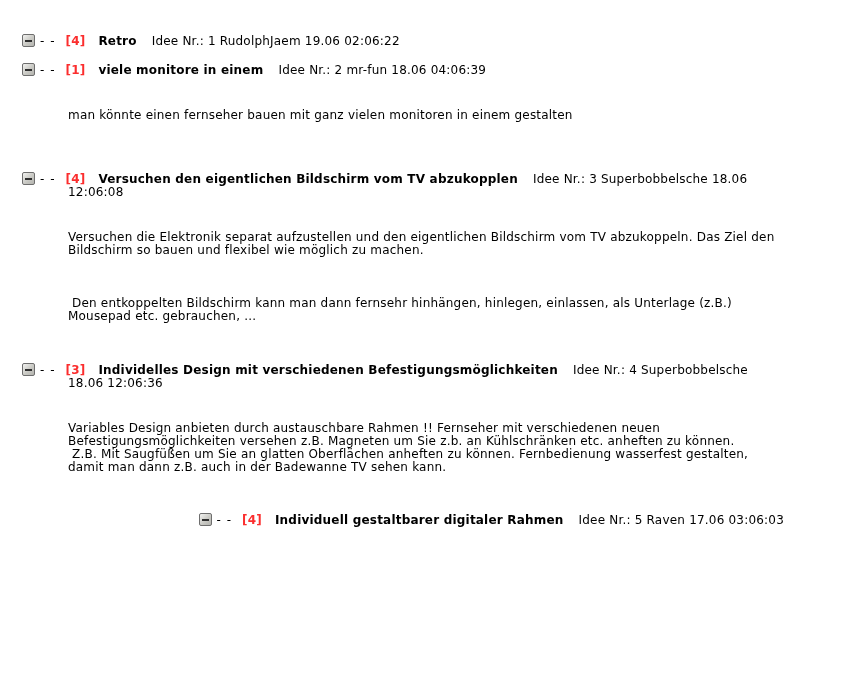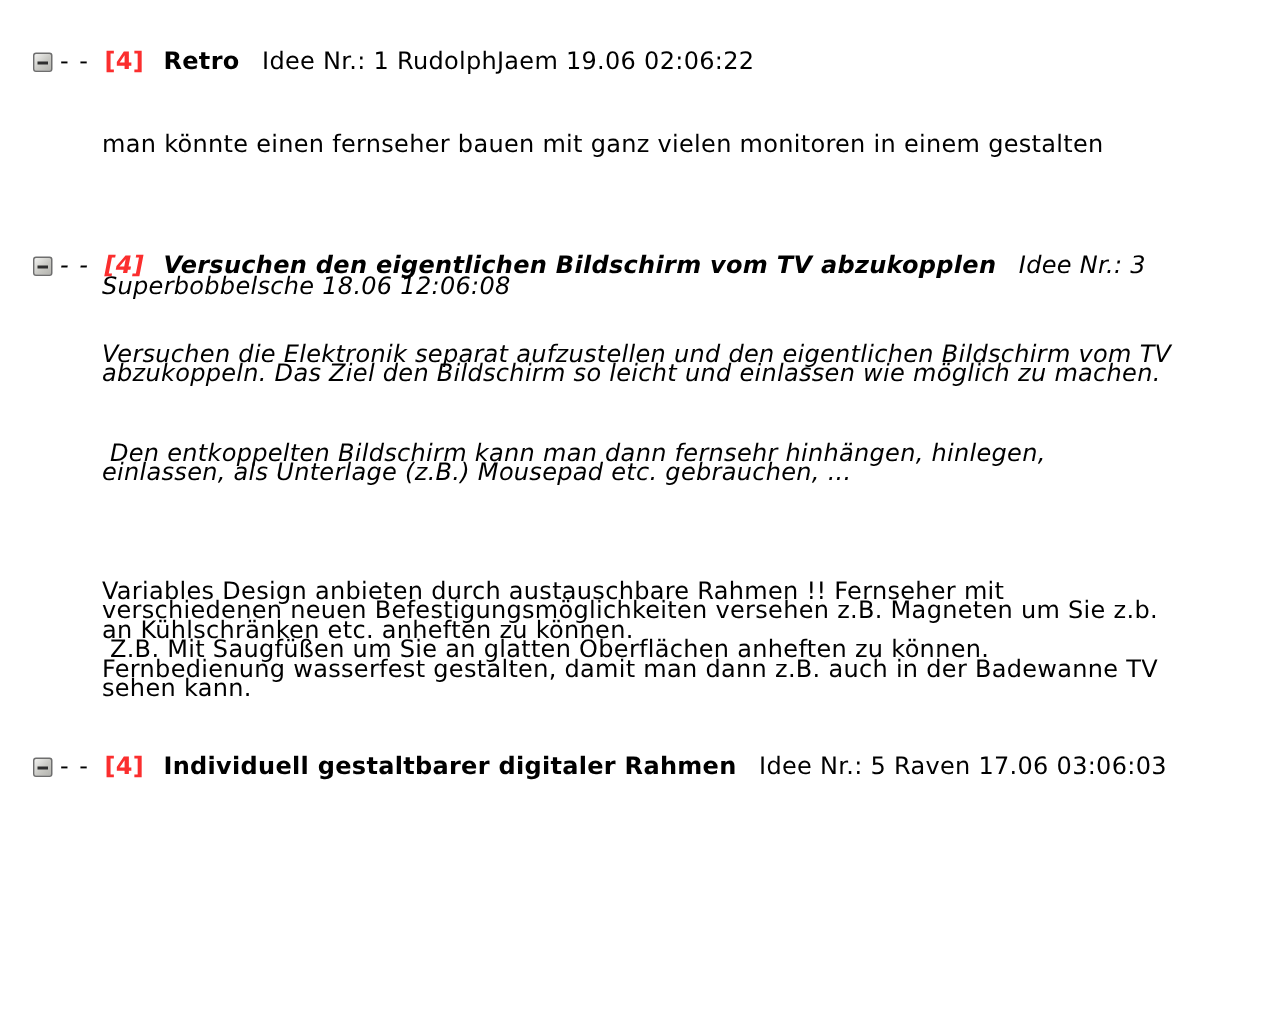--- a/index.html
+++ b/index.html
@@ -8,37 +8,37 @@
     background: #ffffff;
     width: 848px;
     height: 679px;
     overflow: hidden;
   }
   .page {
     width: 719px;
     height: 679px;
     background: #ffffff;
     font-family: "DejaVu Sans", "Liberation Sans", sans-serif;
-    font-size: 16px;
+    font-size: 12px;
     line-height: 13px;
     letter-spacing: 0.2px;
     color: #000000;
   }
   .viewport {
     box-sizing: border-box;
     width: 848px;
     height: 655px;
     overflow: hidden;
     padding: 34px 64px 0 22px;
   }
   .entry { margin: 0; }
-  .mt13 { margin-top: 13px; }
+  .mt13 { margin-top: 13px; text-align: right; }
   .mt14 { margin-top: 14px; }
   .mt15 { margin-top: 15px; }
-  .mt26 { margin-top: 42px; font-style: italic; }
+  .mt26 { margin-top: 24px; }
   .entry-header {
     padding-left: 46px;
     text-indent: -46px;
     font-weight: bold;
   }
   .toggle {
     display: inline-block;
     box-sizing: border-box;
     width: 13px;
     height: 13px;
@@ -84,36 +84,42 @@
 <div class="page">
   <div class="viewport">
 
     <div class="entry">
       <div class="entry-header">
         <span class="toggle"><span class="minus"></span></span><span class="dashes">- -</span><span class="rating">[4]</span><span class="title">Retro</span><span class="meta">Idee Nr.: 1 RudolphJaem 19.06 02:06:22</span>
       </div>
     </div>
 
     <div class="entry mt15">
+      <div class="entry-header">
+        <span class="toggle"><span class="minus"></span></span><span class="dashes">- -</span><span class="rating">[1]</span><span class="title">viele monitore in einem</span><span class="meta">Idee Nr.: 2 mr-fun 18.06 04:06:39</span>
+      </div>
       <div class="body">
         <div class="para">man könnte einen fernseher bauen mit ganz vielen monitoren in einem gestalten</div>
       </div>
     </div>
 
     <div class="entry mt26">
       <div class="entry-header">
         <span class="toggle"><span class="minus"></span></span><span class="dashes">- -</span><span class="rating">[4]</span><span class="title">Versuchen den eigentlichen Bildschirm vom TV abzukopplen</span><span class="meta">Idee Nr.: 3 Superbobbelsche 18.06 12:06:08</span>
       </div>
       <div class="body">
-        <div class="para">Versuchen die Elektronik separat aufzustellen und den eigentlichen Bildschirm vom TV abzukoppeln. Das Ziel den Bildschirm so leicht und einlassen wie möglich zu machen.</div>
+        <div class="para">Versuchen die Elektronik separat aufzustellen und den eigentlichen Bildschirm vom TV abzukoppeln. Das Ziel den Bildschirm so bauen und flexibel wie möglich zu machen.</div>
         <div class="para"> Den entkoppelten Bildschirm kann man dann fernsehr hinhängen, hinlegen, einlassen, als Unterlage (z.B.) Mousepad etc. gebrauchen, ...</div>
       </div>
     </div>
 
     <div class="entry mt14">
+      <div class="entry-header">
+        <span class="toggle"><span class="minus"></span></span><span class="dashes">- -</span><span class="rating">[3]</span><span class="title">Individelles Design mit verschiedenen Befestigungsmöglichkeiten</span><span class="meta">Idee Nr.: 4 Superbobbelsche 18.06 12:06:36</span>
+      </div>
       <div class="body">
         <div class="para">Variables Design anbieten durch austauschbare Rahmen !! Fernseher mit verschiedenen neuen Befestigungsmöglichkeiten versehen z.B. Magneten um Sie z.b. an Kühlschränken etc. anheften zu können.
  Z.B. Mit Saugfüßen um Sie an glatten Oberflächen anheften zu können. Fernbedienung wasserfest gestalten, damit man dann z.B. auch in der Badewanne TV sehen kann.</div>
       </div>
     </div>
 
     <div class="entry mt13">
       <div class="entry-header">
         <span class="toggle"><span class="minus"></span></span><span class="dashes">- -</span><span class="rating">[4]</span><span class="title">Individuell gestaltbarer digitaler Rahmen</span><span class="meta">Idee Nr.: 5 Raven 17.06 03:06:03</span>
       </div>

